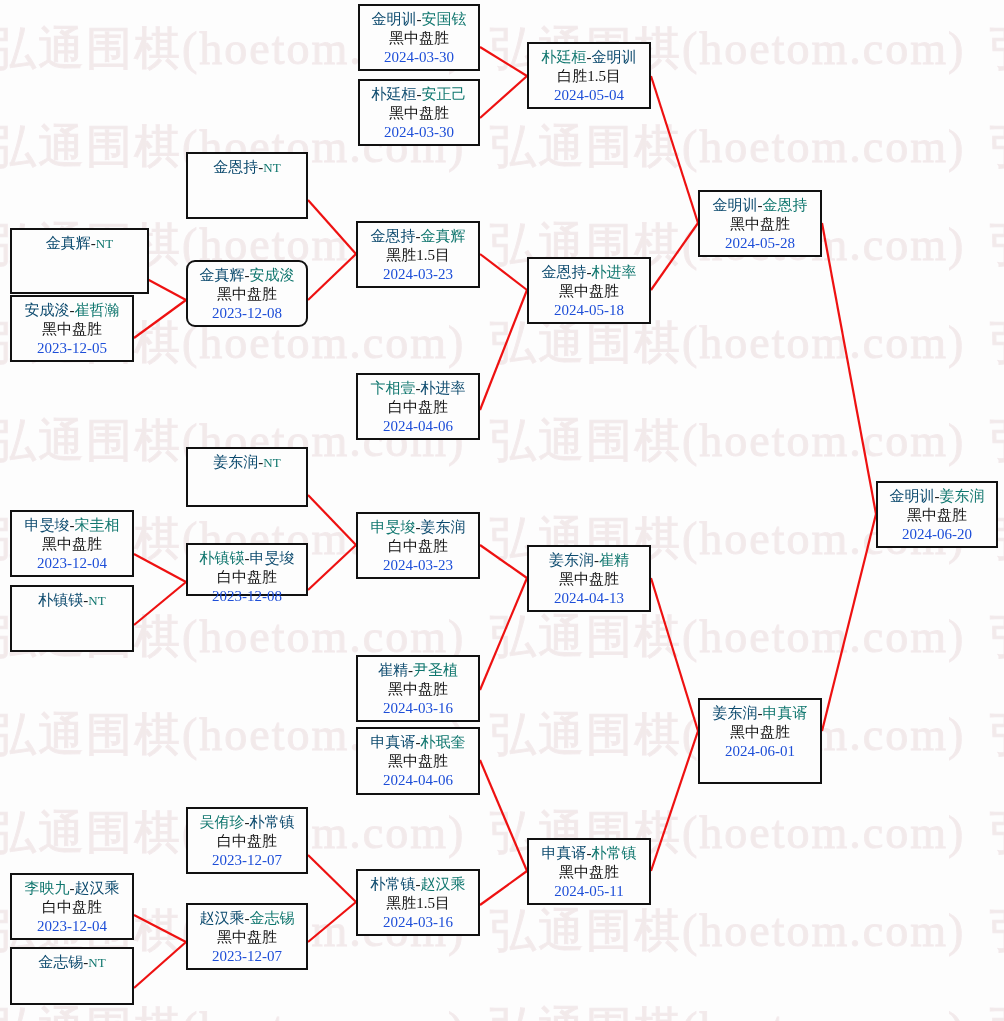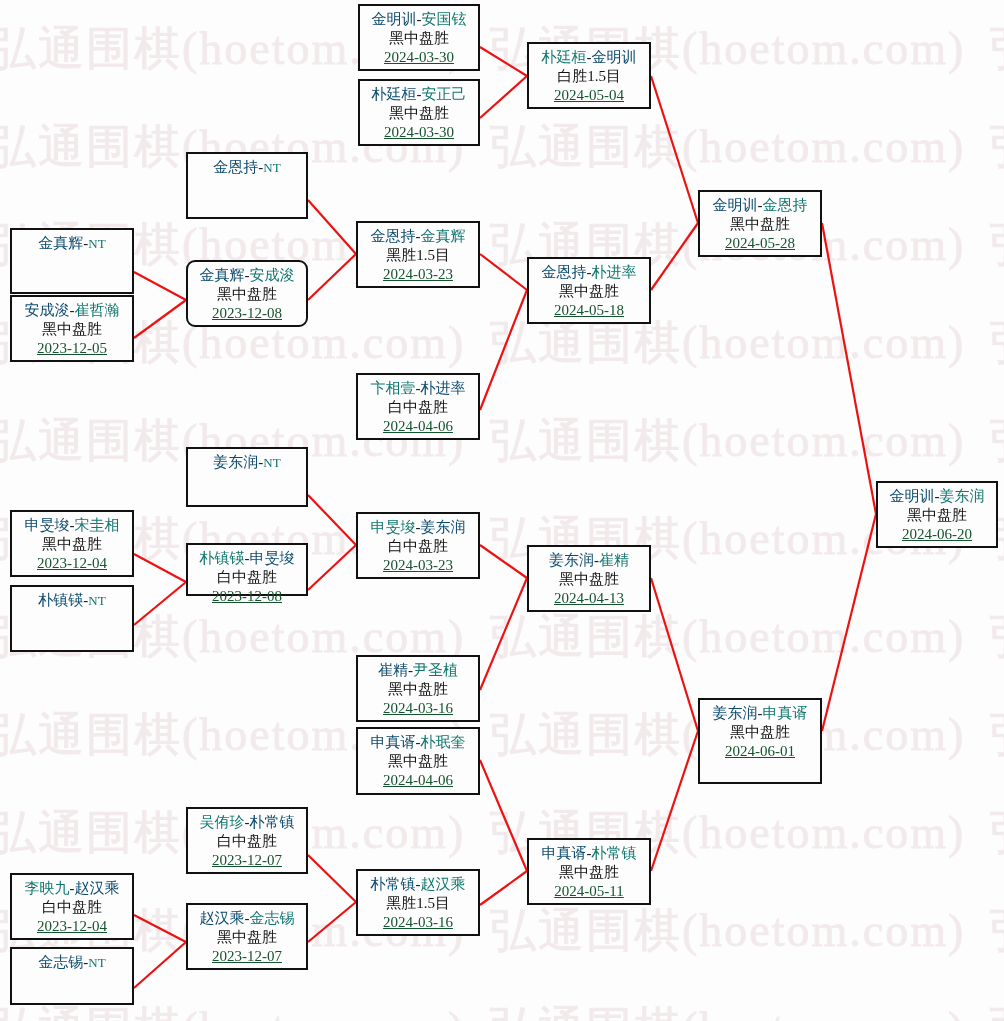--- a/index.html
+++ b/index.html
@@ -59,24 +59,23 @@
     color: #141414;
   }
   .match .pair {
     white-space: nowrap;
   }
   .match .w { color: #0c4a6e; }
   .match .l { color: #0f766e; }
   .match .dash { color: #141414; }
   .match .result { color: #141414; }
   .match .date {
-    color: #14532d;
+    color: #1d4ed8;
     font-family: "Liberation Serif", "DejaVu Serif", serif;
     letter-spacing: 0px;
-    text-decoration: underline;
   }
 </style>
 </head>
 <body>
 
 <div id="bracket">
 
   <div id="watermark-layer">
       <div class="wm" style="left: -10px; top: 18px;">弘通围棋(hoetom.com)</div>
       <div class="wm" style="left: 490px; top: 18px;">弘通围棋(hoetom.com)</div>
@@ -154,21 +153,21 @@
         <div class="date">2024-03-30</div>
       </div>
       <div class="match" style="left: 527px; top: 42px; width: 124px; height: 67px;">
         <div class="pair"><span class="l">朴廷桓</span><span class="dash">-</span><span class="w">金明训</span></div>
         <div class="result">白胜1.5目</div>
         <div class="date">2024-05-04</div>
       </div>
       <div class="match" style="left: 186px; top: 152px; width: 122px; height: 67px;">
         <div class="pair"><span class="w">金恩持</span><span class="dash">-</span><span class="l" style="font-size: 13px;">NT</span></div>
       </div>
-      <div class="match" style="left: 10px; top: 228px; width: 124px; height: 66px;">
+      <div class="match" style="left: 10px; top: 228px; width: 139px; height: 66px;">
         <div class="pair"><span class="w">金真辉</span><span class="dash">-</span><span class="l" style="font-size: 13px;">NT</span></div>
       </div>
       <div class="match" style="left: 10px; top: 295px; width: 124px; height: 67px;">
         <div class="pair"><span class="w">安成浚</span><span class="dash">-</span><span class="l">崔哲瀚</span></div>
         <div class="result">黑中盘胜</div>
         <div class="date">2023-12-05</div>
       </div>
       <div class="match" style="left: 186px; top: 260px; width: 122px; height: 67px; border-radius: 9px;">
         <div class="pair"><span class="w">金真辉</span><span class="dash">-</span><span class="l">安成浚</span></div>
         <div class="result">黑中盘胜</div>

